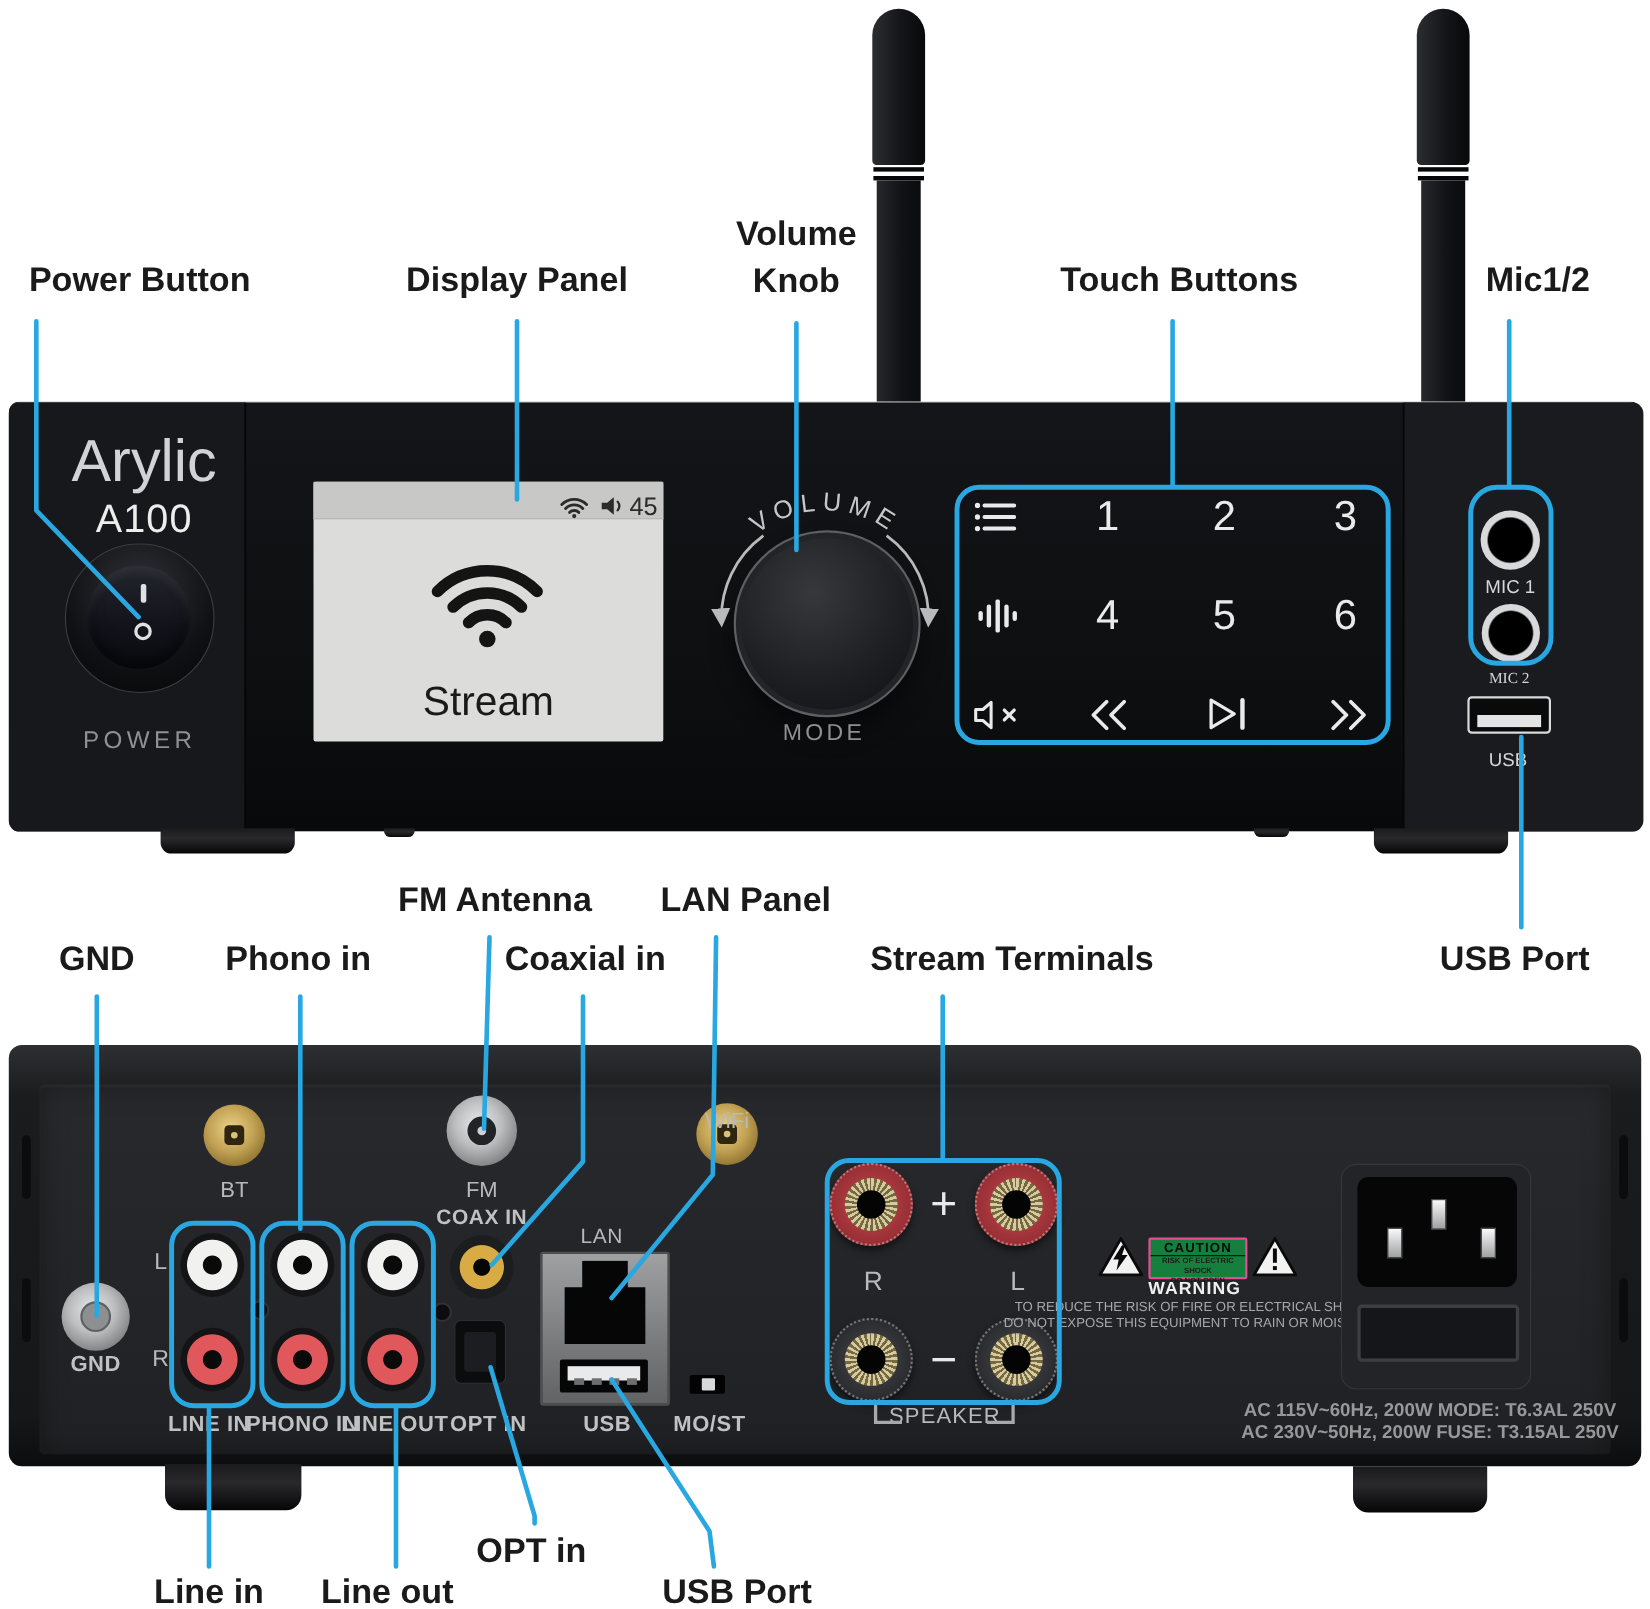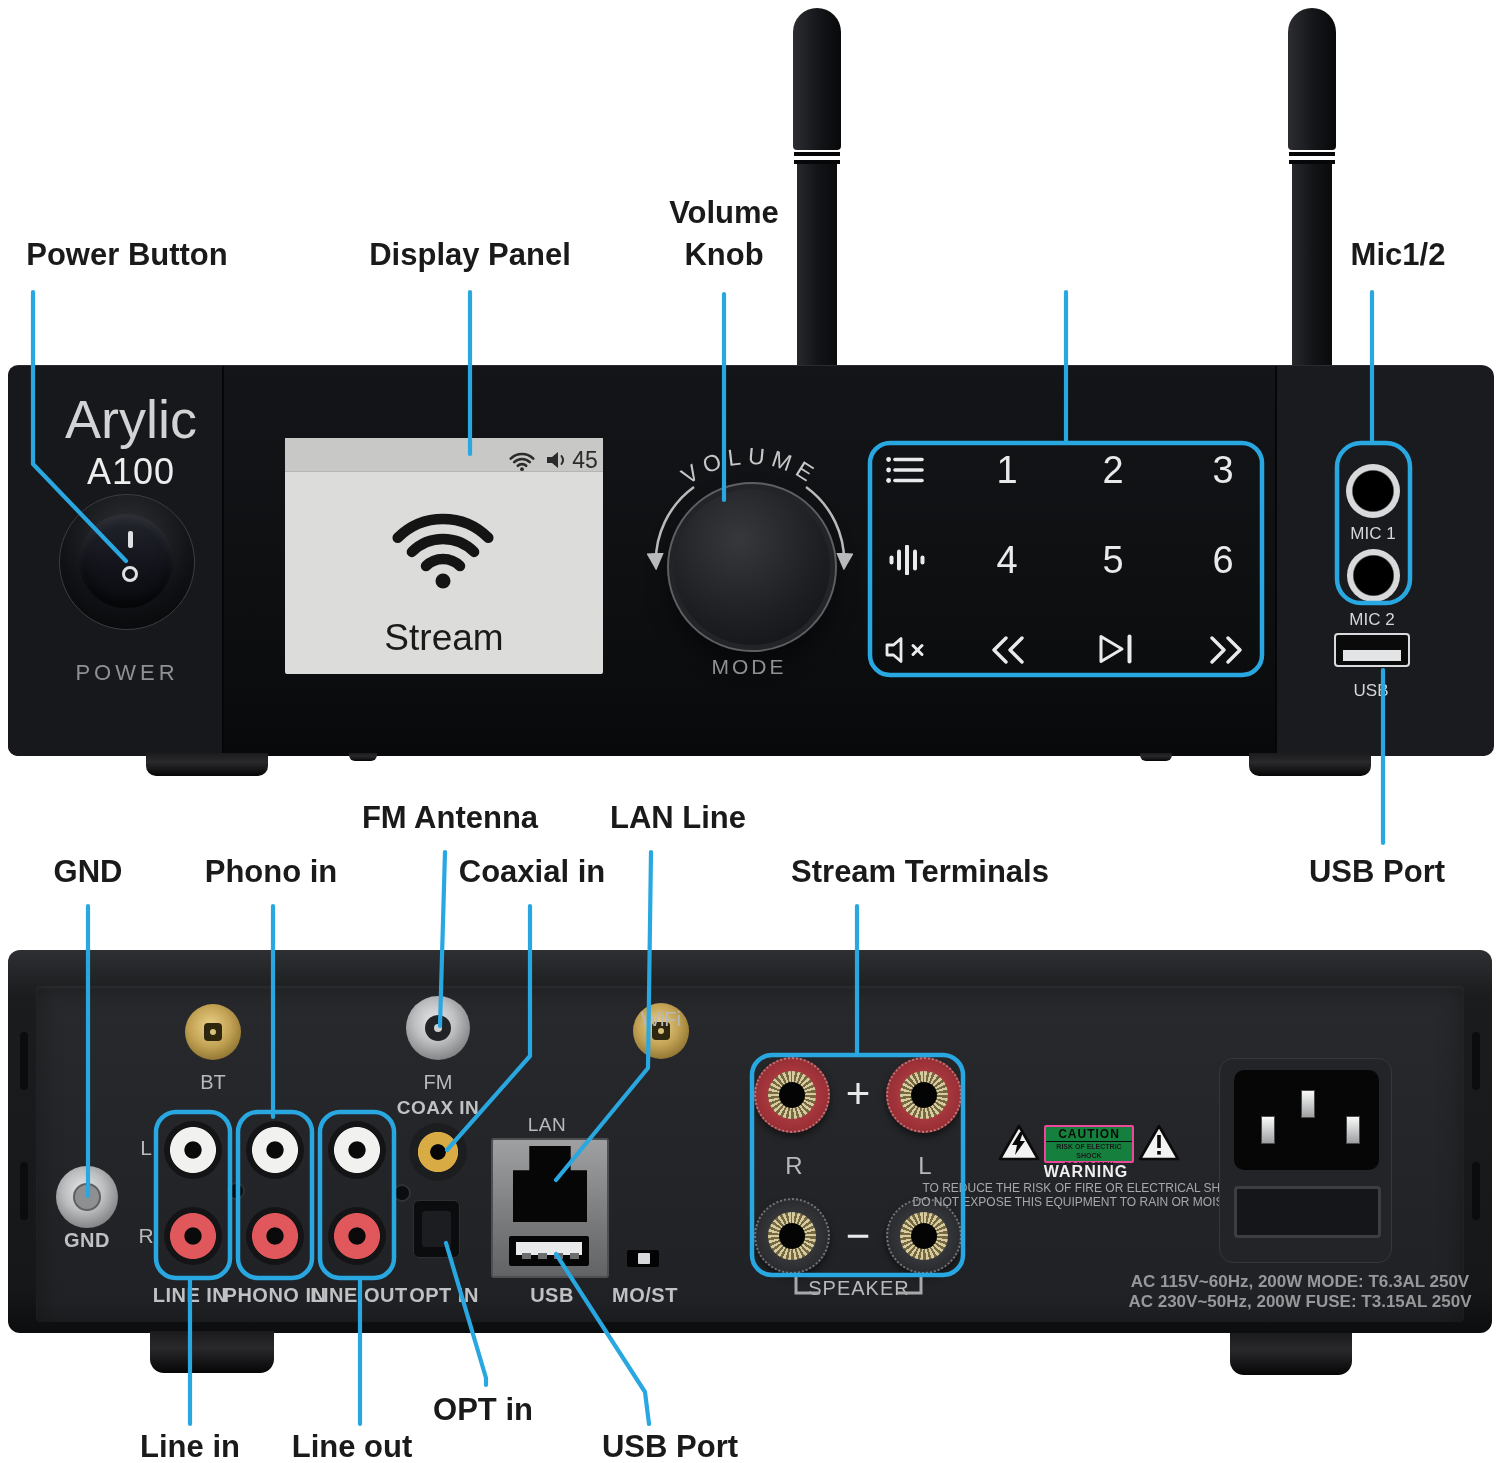--- a/index.html
+++ b/index.html
@@ -83,24 +83,25 @@
 <body>
 
 <div class="stage">
 
   <div class="ann" style="left:127px;top:234px">Power Button</div>
   <div class="ann" style="left:470px;top:234px">Display Panel</div>
   <div class="ann" style="left:724px;top:192px">
     <div>Volume</div>
     <div>Knob</div>
   </div>
+  <div class="ann" style="left:1072px;top:234px">Touch Buttons</div>
   <div class="ann" style="left:1398px;top:234px">Mic1/2</div>
 
   <div class="ann" style="left:450px;top:797px">FM Antenna</div>
-  <div class="ann" style="left:678px;top:797px">LAN Line</div>
+  <div class="ann" style="left:678px;top:797px">LAN Panel</div>
   <div class="ann" style="left:88px;top:851px">GND</div>
   <div class="ann" style="left:271px;top:851px">Phono in</div>
   <div class="ann" style="left:532px;top:851px">Coaxial in</div>
   <div class="ann" style="left:920px;top:851px">Stream Terminals</div>
   <div class="ann" style="left:1377px;top:851px">USB Port</div>
 
   <div class="ann" style="left:483px;top:1389px">OPT in</div>
   <div class="ann" style="left:190px;top:1426px">Line in</div>
   <div class="ann" style="left:352px;top:1426px">Line out</div>
   <div class="ann" style="left:670px;top:1426px">USB Port</div>
@@ -210,21 +211,21 @@
       <path d="M2 2 L14 14 L2 26"></path>
         <path d="M18 2 L30 14 L18 26"></path>
     </g>
   </svg>
 
   <div class="abs" style="left:1346px;top:464px;width:54px;height:54px;border-radius:50%;
        background:radial-gradient(circle,#000 0 52%,#d8d9db 56% 82%,#6f7072 100%);"></div>
   <div class="cl" style="left:1373px;top:524px;font-size:17px;color:#d5d6d8;">MIC 1</div>
   <div class="abs" style="left:1347px;top:549px;width:53px;height:53px;border-radius:50%;
        background:radial-gradient(circle,#000 0 52%,#d8d9db 56% 82%,#6f7072 100%);"></div>
-  <div class="cl" style="left:1372px;top:610px;font-size:17px;color:#d5d6d8;">MIC 2</div>
+  <div class="cl" style="left:1372px;top:610px;font-size:14px;color:#d5d6d8;font-family:Liberation Serif, serif;">MIC 2</div>
   <div class="abs" style="left:1334px;top:633px;width:76px;height:34px;background:#0a0a0b;border:2px solid #d9dadc;border-radius:4px;box-sizing:border-box;">
     <div style="position:absolute;left:7px;top:15px;width:58px;height:11px;background:#e3e4e6;"></div>
   </div>
   <div class="cl" style="left:1371px;top:681px;font-size:17px;color:#d5d6d8;">USB</div>
 
   <div class="foot" style="left:146px;top:753px;width:122px;height:23px;border-radius:0 0 10px 10px;"></div>
   <div class="foot" style="left:1249px;top:753px;width:122px;height:23px;border-radius:0 0 10px 10px;"></div>
   <div class="foot" style="left:349px;top:753px;width:28px;height:8px;border-radius:0 0 6px 6px;"></div>
   <div class="foot" style="left:1140px;top:753px;width:32px;height:8px;border-radius:0 0 6px 6px;"></div>
 

